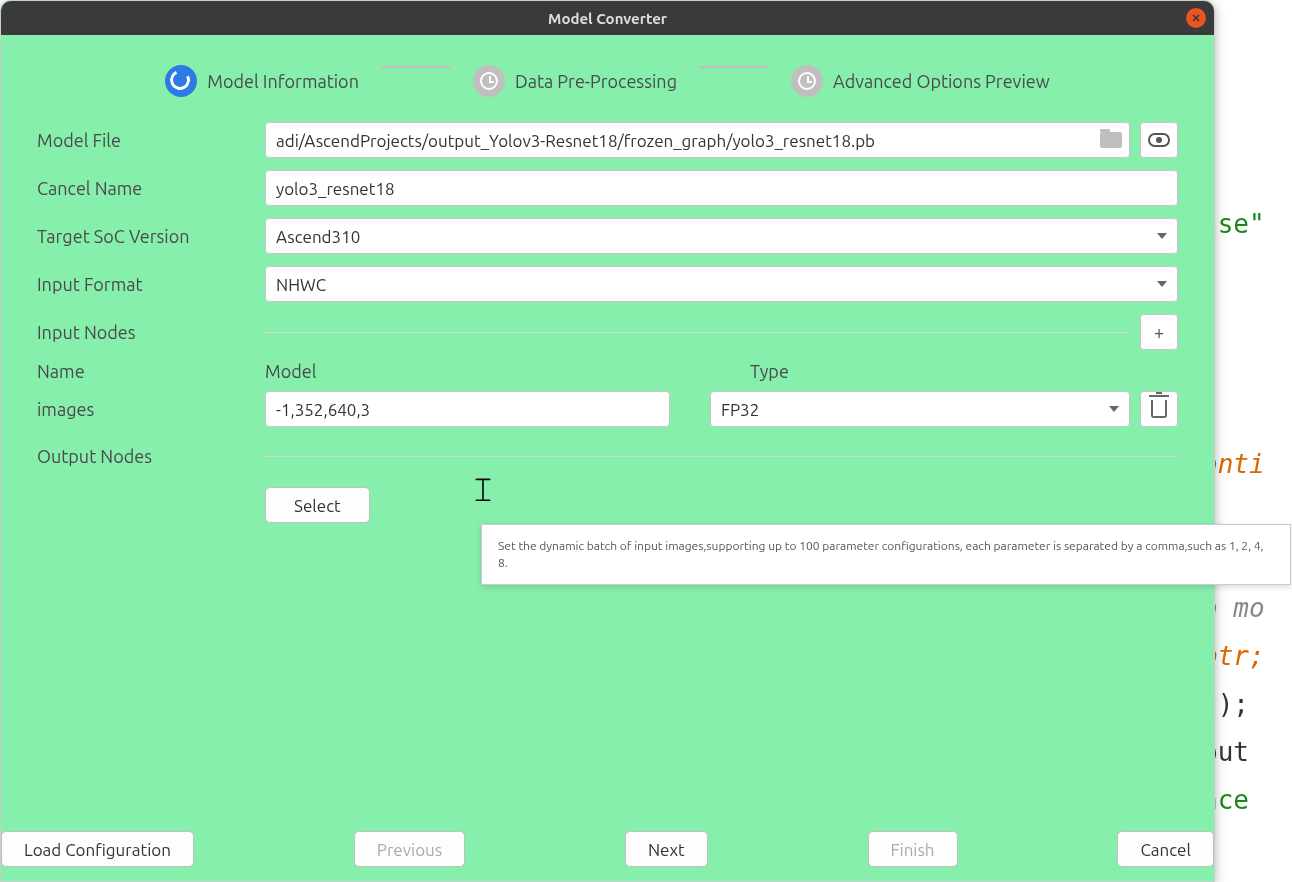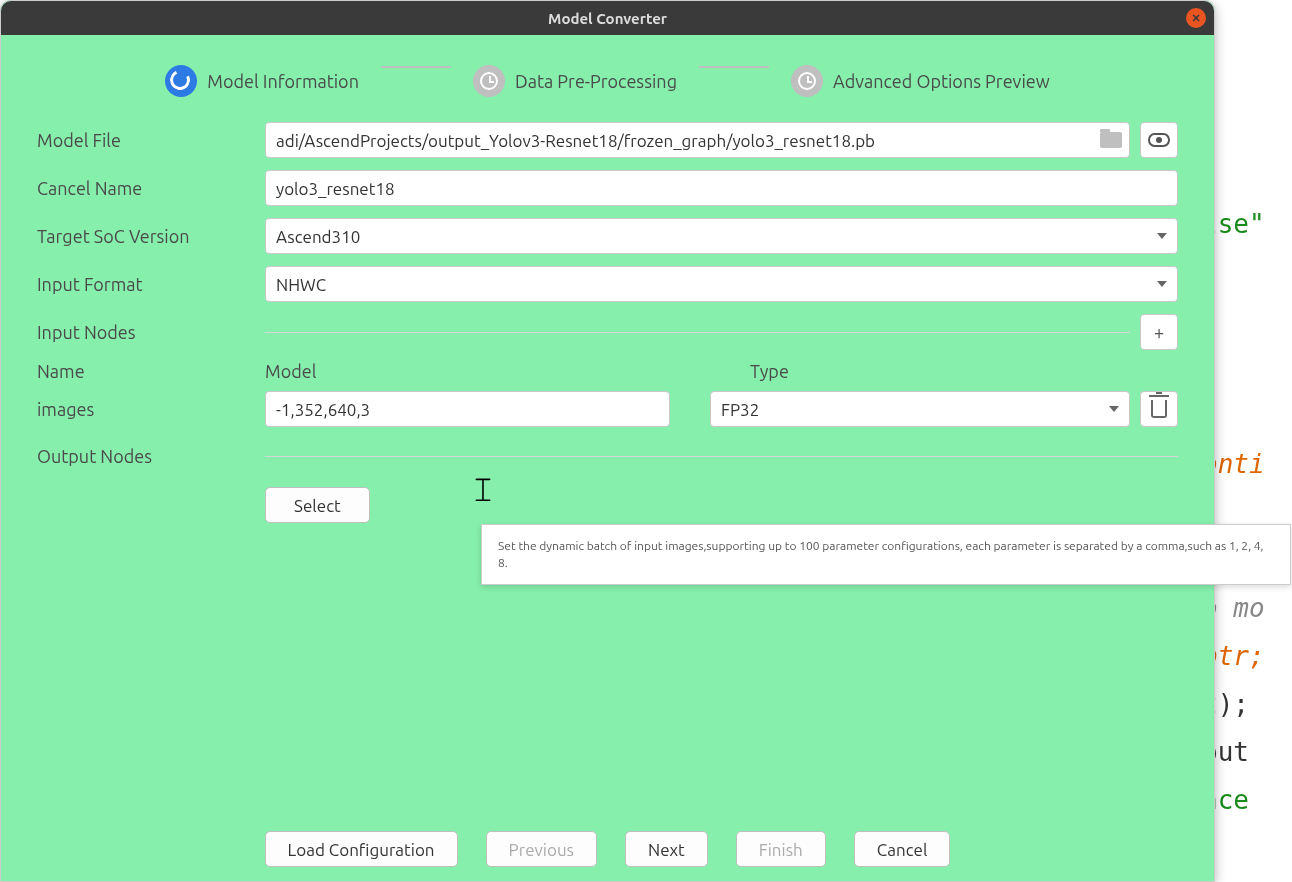--- a/index.html
+++ b/index.html
@@ -269,21 +269,21 @@
     font-family: inherit;
   }
   .btn:disabled { color: #aaa; }
   .select-btn { margin-left: 228px; padding: 0 28px; }
   .btnbar {
     position: absolute;
     bottom: 14px;
     left: 0;
     right: 0;
     display: flex;
-    justify-content: center;
+    justify-content: space-between;
     gap: 28px;
   }
   .clock-face {
     width: 18px; height: 18px;
     border: 2px solid #fff;
     border-radius: 50%;
     position: relative;
   }
   .clock-face::before {
     content: '';

